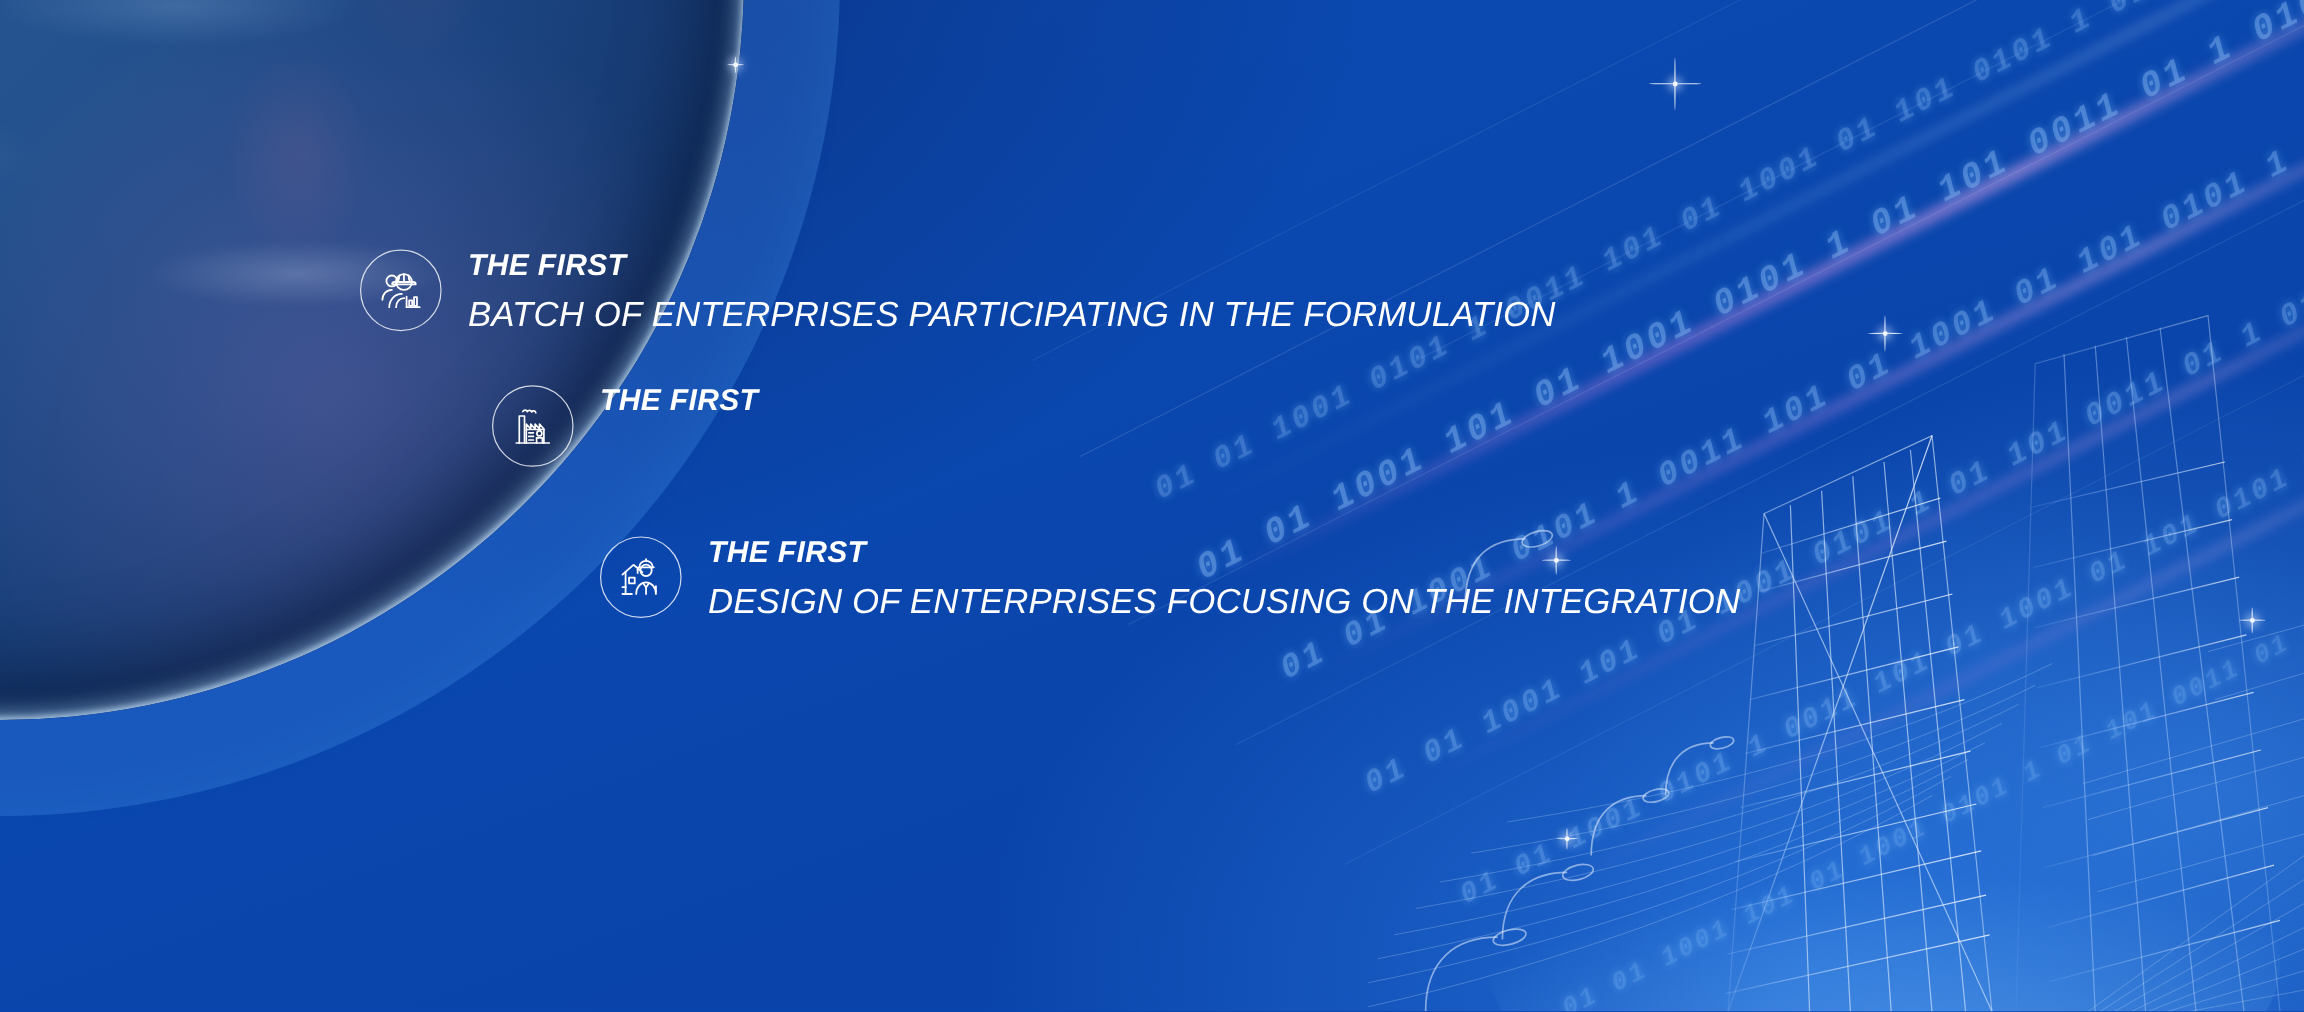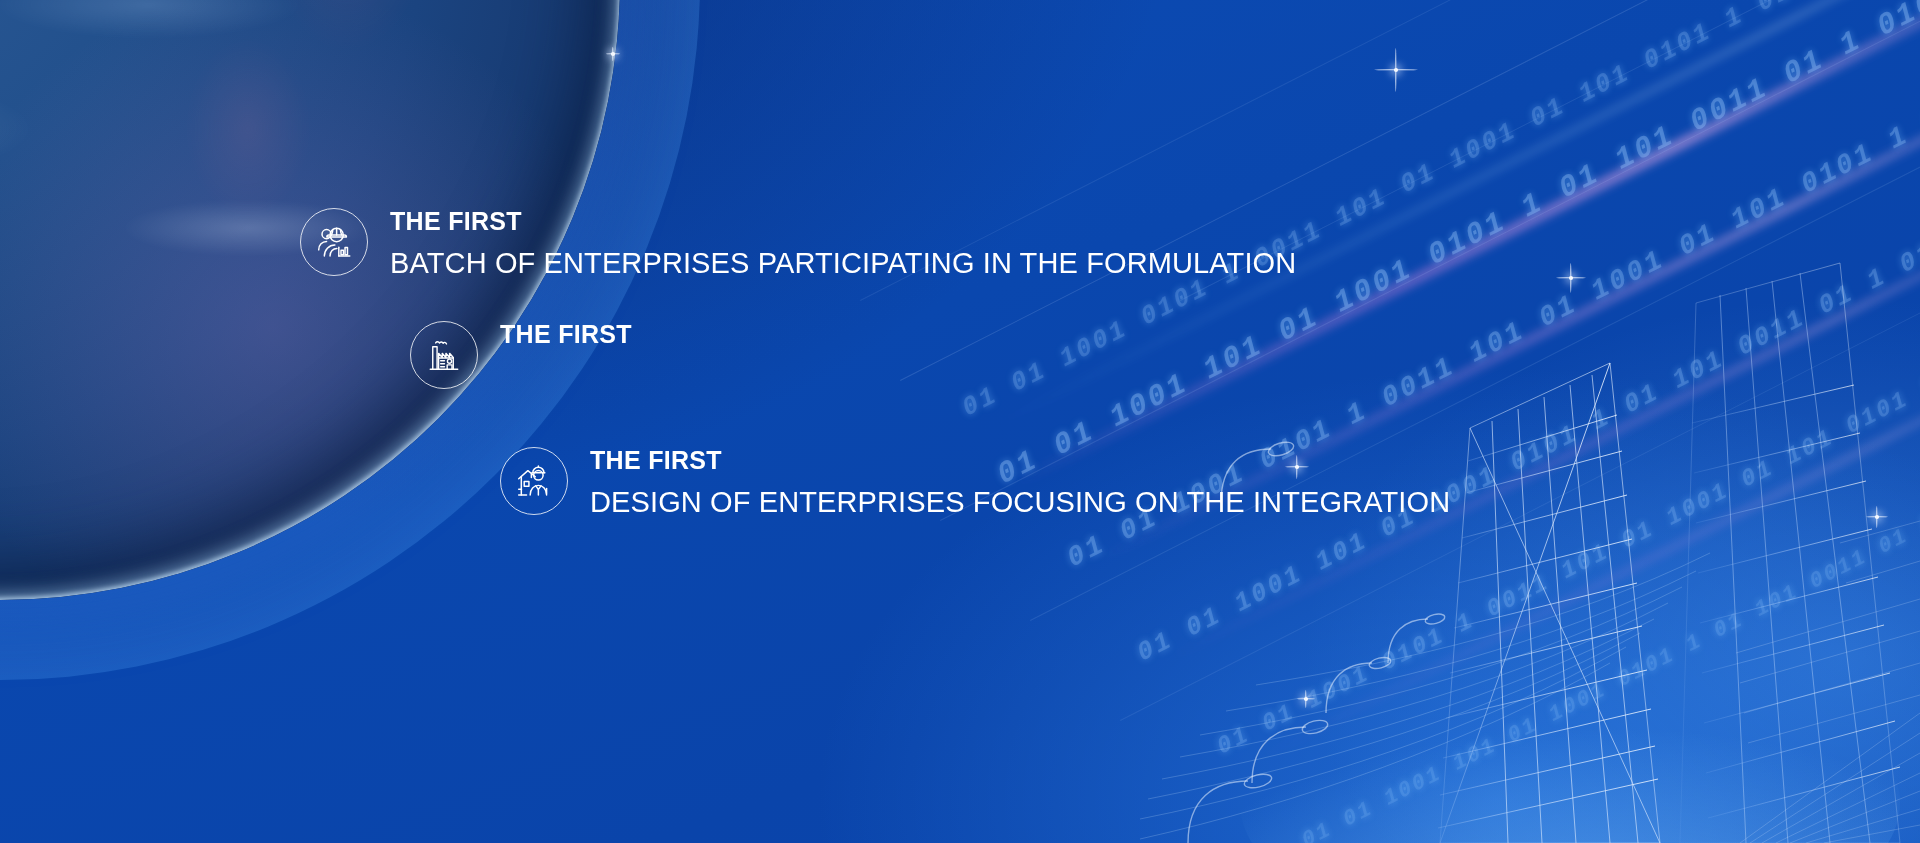--- a/index.html
+++ b/index.html
@@ -113,21 +113,21 @@
     position:absolute; left:50%; top:50%;
     width:4px; height:4px; border-radius:50%;
     background:#fff;
     transform:translate(-50%,-50%);
     box-shadow:0 0 8px 3px rgba(200,220,255,.8);
   }
 
   
   #content{ position:absolute; inset:0; }
 
-  .feature{ position:absolute; display:flex; align-items:flex-start; }
+  .feature{ position:absolute; display:flex; align-items:flex-start;font-style:italic; }
 
   .icon-badge{
     flex:0 0 auto;
     width:68px; height:68px;
     border-radius:50%;
     border:1.6px solid rgba(255,255,255,.80);
     display:flex; align-items:center; justify-content:center;
   }
   .icon-badge svg{ display:block; }
 

